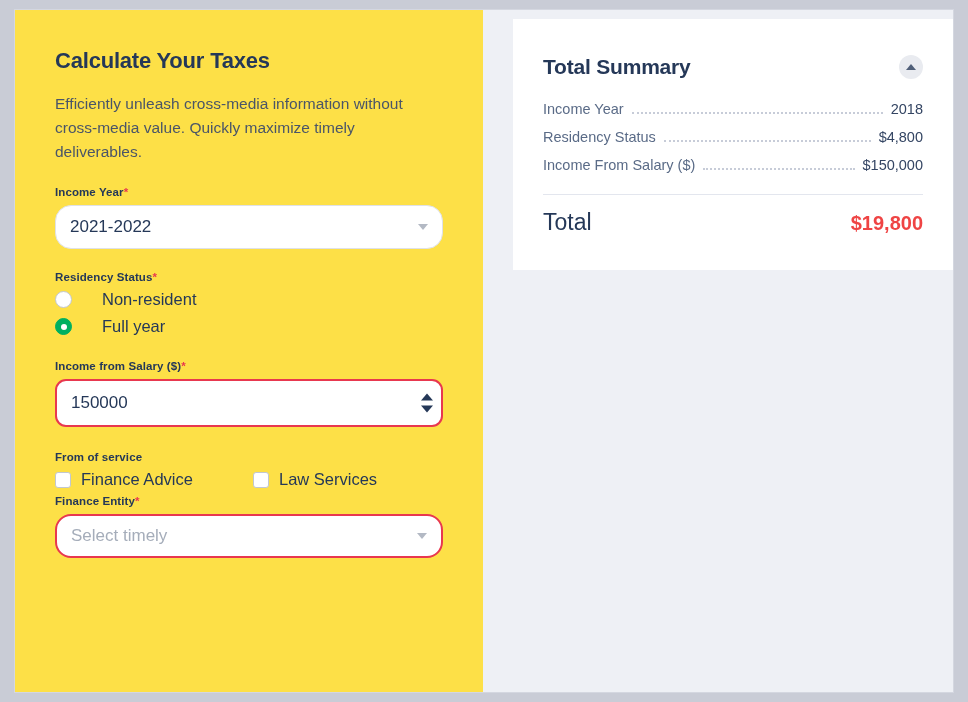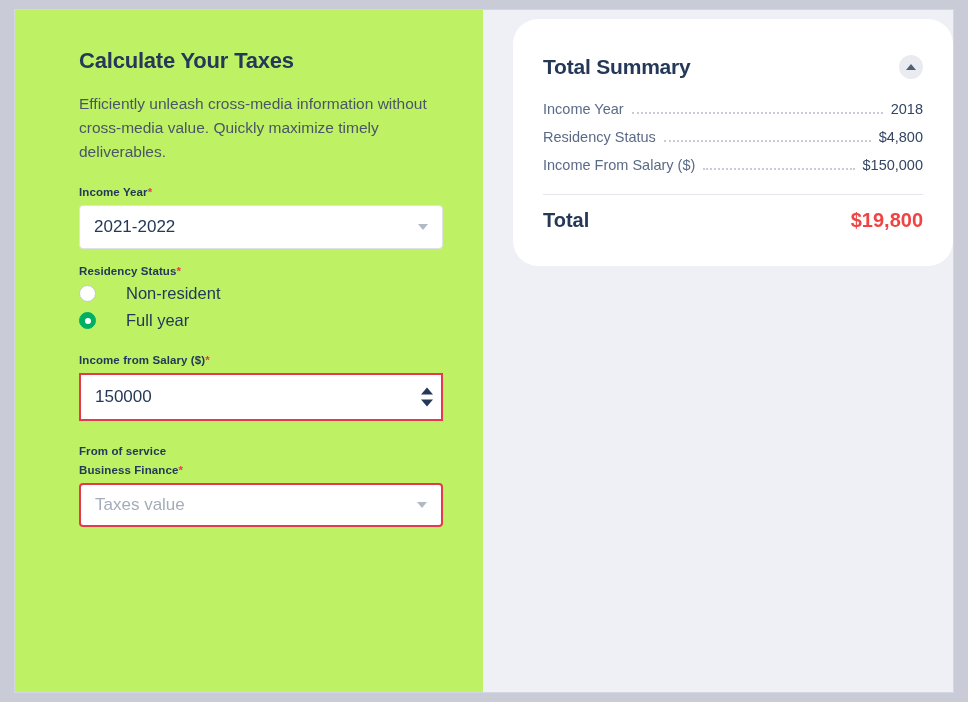--- a/index.html
+++ b/index.html
@@ -23,37 +23,36 @@
     width: 940px;
     height: 684px;
     background: #eef0f5;
     border: 1px solid #d4d7e0;
     box-sizing: border-box;
     overflow: hidden;
     display: flex;
   }
   .left-panel {
     width: 490px;
-    background: #bef264;
-    box-sizing: border-box;
-    padding: 38px 40px 0 64px;
+    background: #fde047;
+    box-sizing: border-box;
+    padding: 38px 40px 0 40px;
   }
   .right-col {
     flex: 1;
     box-sizing: border-box;
     padding: 9px 0 0 30px;
     background: #eef0f5;
   }
   .summary-card {
     background: #ffffff;
     width: 440px;
     box-sizing: border-box;
     padding: 36px 30px 34px 30px;
     margin-left: 0;
-    border-radius: 25px;
   }
 
   
   h1.title {
     font-size: 22px;
     font-weight: bold;
     color: #253858;
     margin: 0 0 18px 0;
     letter-spacing: -0.2px;
   }
@@ -73,27 +72,27 @@
   .req {
     color: #e8384f;
     font-weight: bold;
   }
 
   
   .select-box {
     position: relative;
     height: 44px;
     border: 1px solid #dfe1e6;
-    border-radius: 4px;
+    border-radius: 16px;
     background: #fff;
     box-sizing: border-box;
     display: flex;
     align-items: center;
     padding: 0 14px;
-    margin-bottom: 16px;
+    margin-bottom: 22px;
   }
   .select-box.error {
     border: 2px solid #e8384f;
   }
   .select-value {
     font-size: 17px;
     color: #253858;
   }
   .select-value.placeholder {
     color: #a5adba;
@@ -151,21 +150,21 @@
   .radio-text {
     font-size: 16.5px;
     color: #253858;
   }
 
   
   .number-wrap {
     position: relative;
     height: 48px;
     border: 2px solid #e8384f;
-    border-radius: 0;
+    border-radius: 11px;
     box-sizing: border-box;
     background: #fff;
     display: flex;
     align-items: center;
     padding: 0 14px;
     margin-bottom: 24px;
   }
   .number-value {
     font-size: 17px;
     color: #253858;
@@ -262,22 +261,22 @@
   .sum-divider {
     border-top: 1px solid #e3e6ee;
     margin: 20px 0 14px 0;
   }
   .total-row {
     display: flex;
     justify-content: space-between;
     align-items: baseline;
   }
   .total-lbl {
-    font-size: 20px;
-    font-weight: bold;
+    font-size: 23px;
+    font-weight: normal;
     color: #253858;
   }
   .total-val {
     font-size: 20px;
     font-weight: bold;
     color: #ef4444;
   }
 </style>
 </head>
 <body>
@@ -320,26 +319,36 @@
         <span class="number-value">150000</span>
         <span class="spinner">
           <span class="spin-up"></span>
           <span class="spin-down"></span>
         </span>
       </div>
 
       <div class="field-label">
         <span>From of service</span>
       </div>
-
-      <div class="field-label">
-        <span>Business Finance</span><span class="req">*</span>
+      <div class="check-row">
+        <div class="check-item c1">
+          <span class="check-box"></span>
+          <span class="check-text">Finance Advice</span>
+        </div>
+        <div class="check-item">
+          <span class="check-box"></span>
+          <span class="check-text">Law Services</span>
+        </div>
+      </div>
+
+      <div class="field-label">
+        <span>Finance Entity</span><span class="req">*</span>
       </div>
       <div class="select-box error">
-        <span class="select-value placeholder">Taxes value</span>
+        <span class="select-value placeholder">Select timely</span>
         <span class="caret"></span>
       </div>
     </div>
 
     <div class="right-col">
       <div class="summary-card">
         <div class="sum-head">
           <span class="sum-title">Total Summary</span>
           <span class="collapse-btn">
             <span class="tri"></span>

